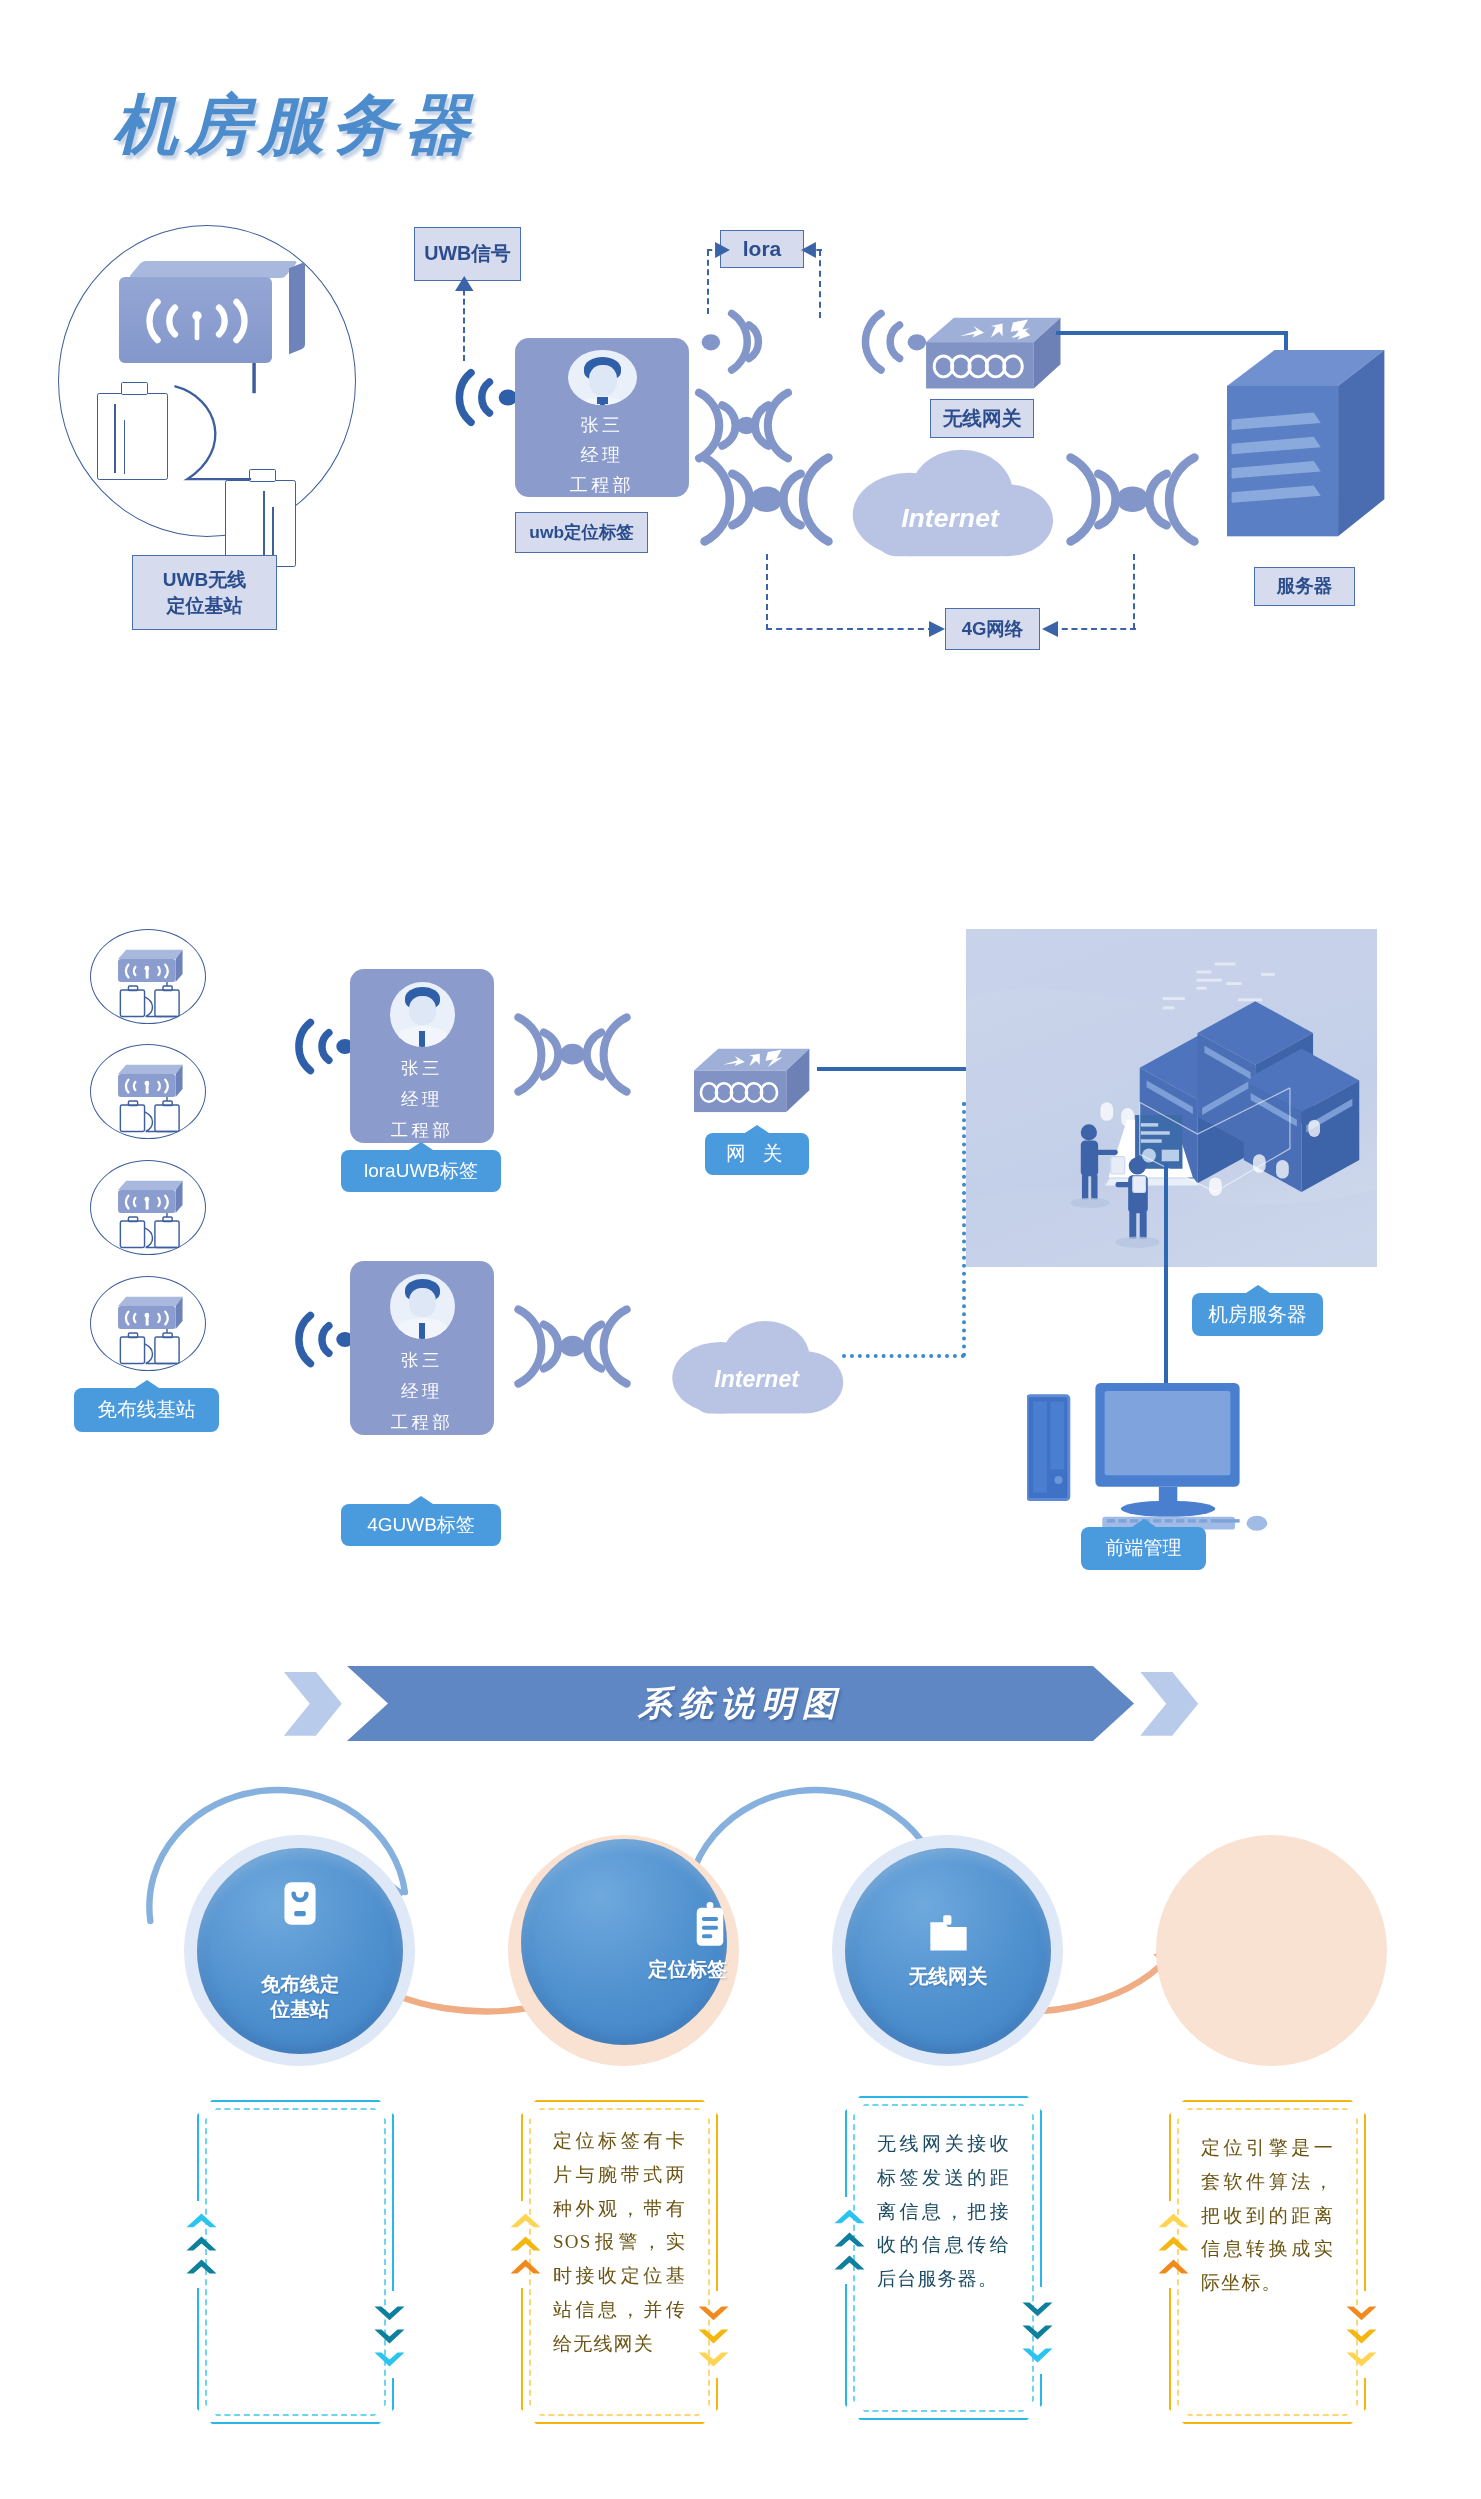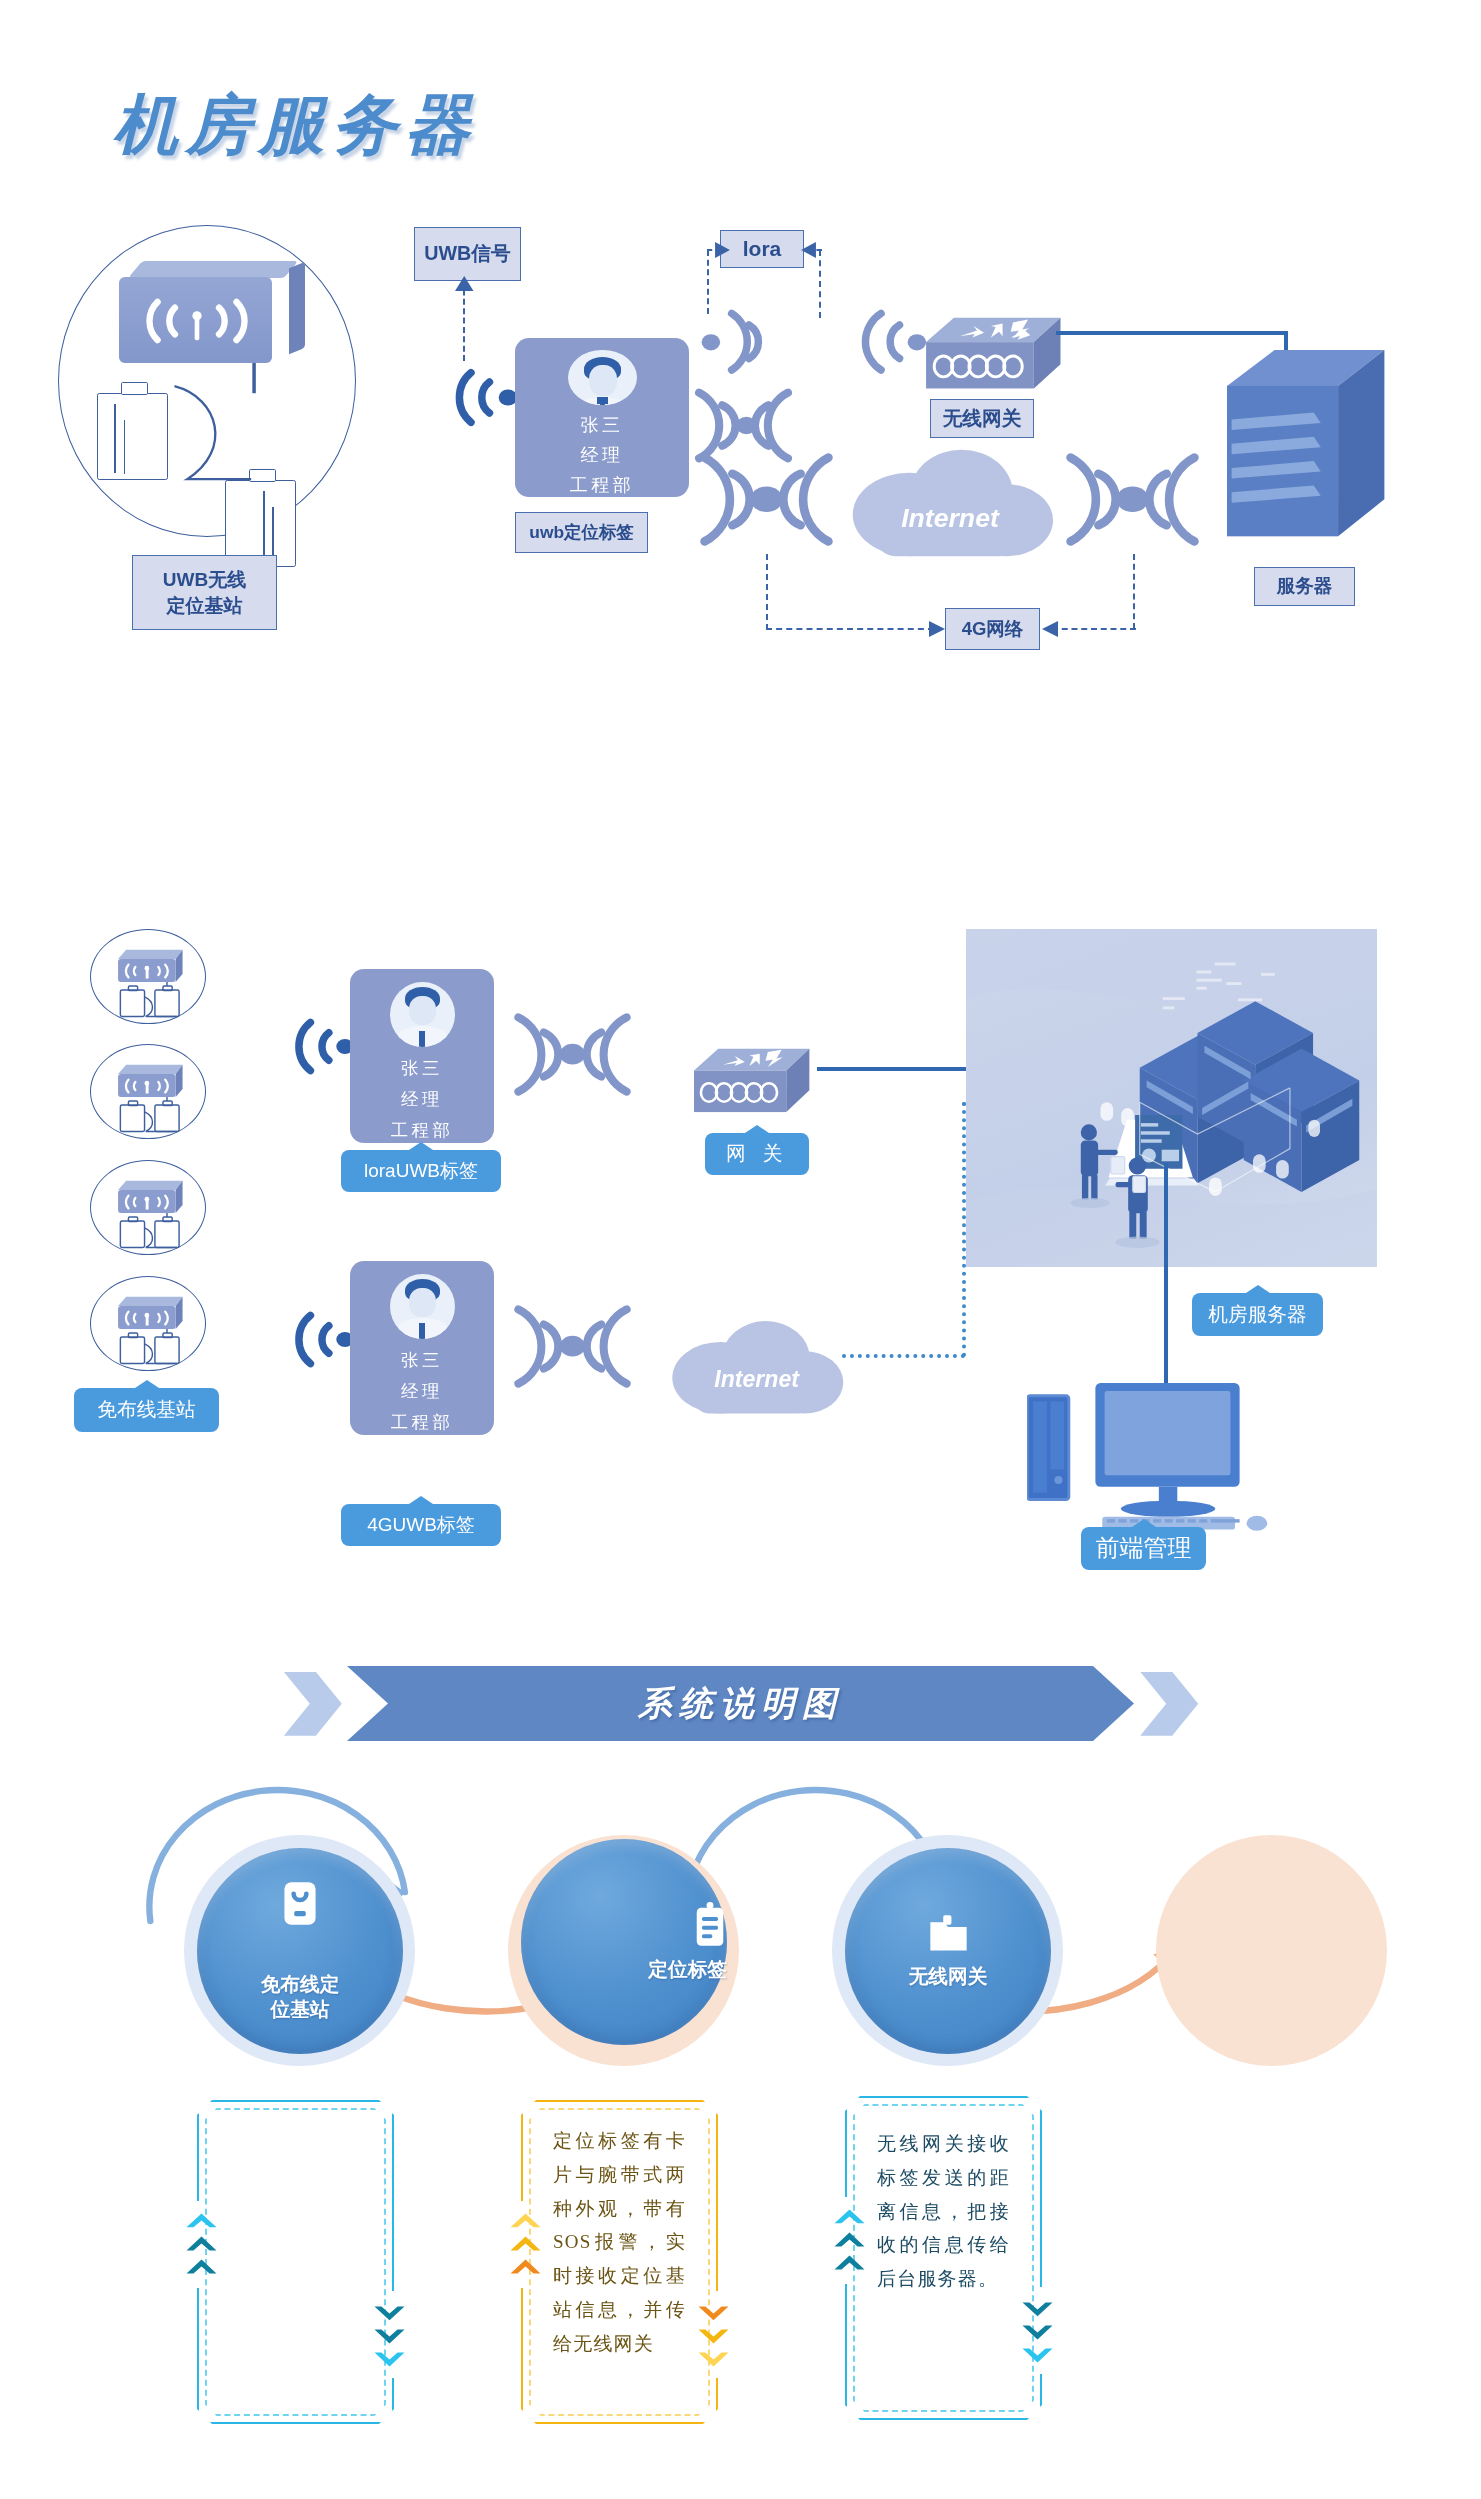--- a/index.html
+++ b/index.html
@@ -728,21 +728,21 @@
         <rect x="218" y="236" width="14" height="6"></rect>
           <rect x="238" y="236" width="14" height="6"></rect>
         <rect x="258" y="236" width="14" height="6"></rect>
           <rect x="278" y="236" width="14" height="6"></rect>
         <rect x="298" y="236" width="14" height="6"></rect>
           <rect x="318" y="236" width="50" height="6"></rect>
       </g>
       <ellipse cx="398" cy="243" rx="18" ry="13" fill="#9fbbe6"></ellipse>
     </svg>
   </div>
-  <div class="abs tag-box" style="left:1081px;top:613px;width:125px;height:43px;font-size:24px;">前端管理</div>
+  <div class="abs tag-box" style="left:1081px;top:613px;width:125px;height:43px;font-size:19px;">前端管理</div>
 </div>
 
 <div class="abs" id="banner-wrap">
   <div class="ban-chev l"></div>
   <div class="ban-main">
     <span id="banner-title">系统说明图</span>
   </div>
   <div class="ban-chev r"></div>
 </div>
 
@@ -864,14 +864,31 @@
       <polygon points="30,86 56,110 44,110 30,98 16,110 4,110" fill="#0f7f9e"></polygon>
     </svg>
     <svg class="abs" style="left:175px;top:203px;" width="35" height="75" viewBox="0 0 60 130">
       <polygon points="30,30 56,6 44,6 30,18 16,6 4,6" fill="#0f7f9e"></polygon>
       <polygon points="30,70 56,46 44,46 30,58 16,46 4,46" fill="#0f7f9e"></polygon>
       <polygon points="30,110 56,86 44,86 30,98 16,86 4,86" fill="#2bc4ee"></polygon>
     </svg>
     <div class="body" style="color:#1b4a63;">无线网关接收标签发送的距离信息，把接收的信息传给后台服务器。</div>
   </div>
 
+  <div class="info" style="left:1169px;top:23px;width:197px;height:324px;--c:#f5b511;--c2:#fad879;">
+    <div class="solid"></div>
+      <div class="dash"></div>
+    <div class="mask-l" style="top:101px;height:87px;"></div>
+    <div class="mask-r" style="top:191px;height:87px;"></div>
+    <svg class="abs" style="left:-12.7px;top:110px;" width="35" height="75" viewBox="0 0 60 130">
+      <polygon points="30,6 56,30 44,30 30,18 16,30 4,30" fill="#ffd452"></polygon>
+      <polygon points="30,46 56,70 44,70 30,58 16,70 4,70" fill="#f4b711"></polygon>
+      <polygon points="30,86 56,110 44,110 30,98 16,110 4,110" fill="#f08a1e"></polygon>
+    </svg>
+    <svg class="abs" style="left:175px;top:203px;" width="35" height="75" viewBox="0 0 60 130">
+      <polygon points="30,30 56,6 44,6 30,18 16,6 4,6" fill="#f08a1e"></polygon>
+      <polygon points="30,70 56,46 44,46 30,58 16,46 4,46" fill="#f4b711"></polygon>
+      <polygon points="30,110 56,86 44,86 30,98 16,86 4,86" fill="#ffd452"></polygon>
+    </svg>
+    <div class="body" style="color:#6b5413;">定位引擎是一套软件算法，把收到的距离信息转换成实际坐标。</div>
+  </div>
 </div>
 
 
 </body></html>

